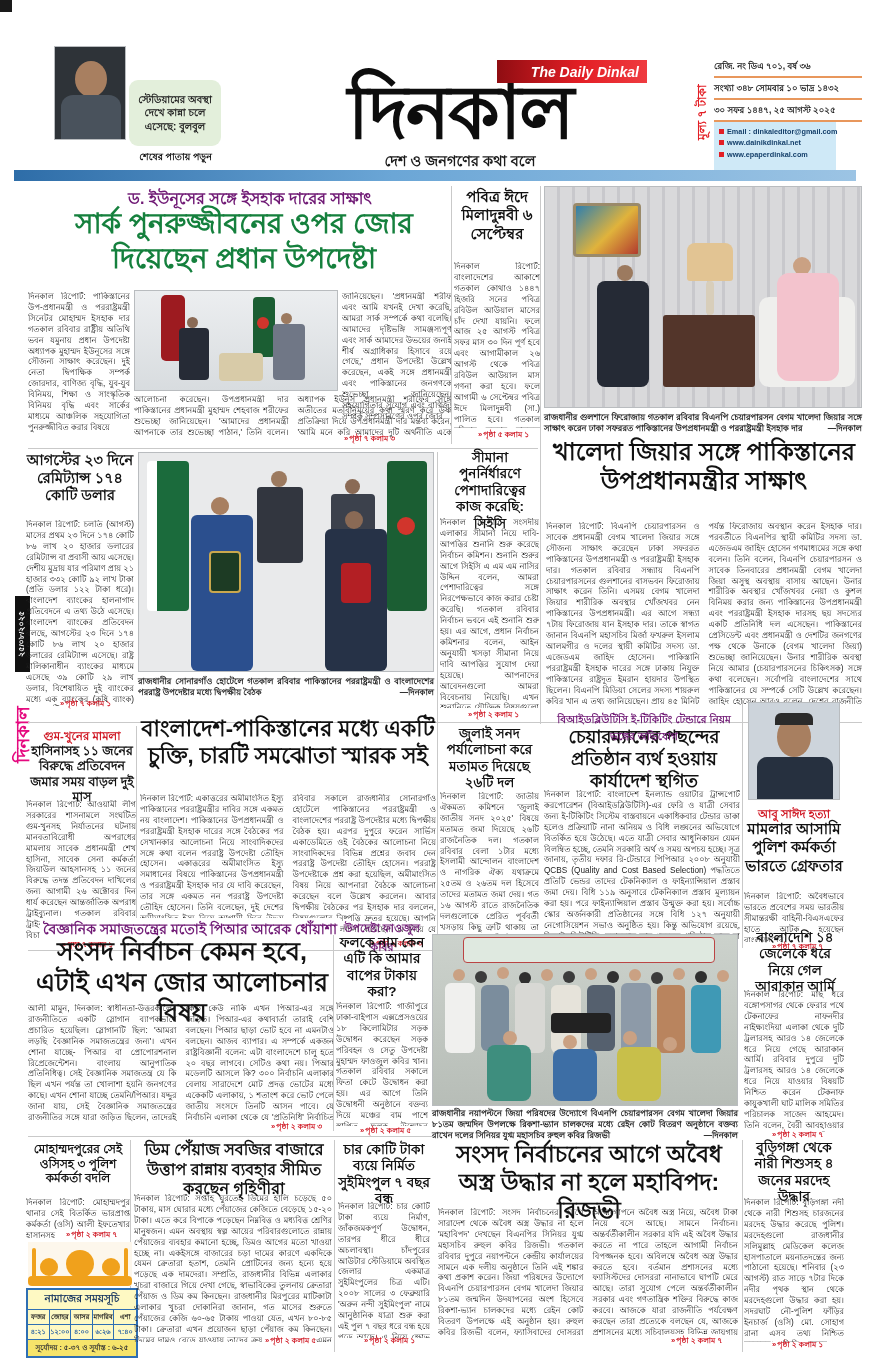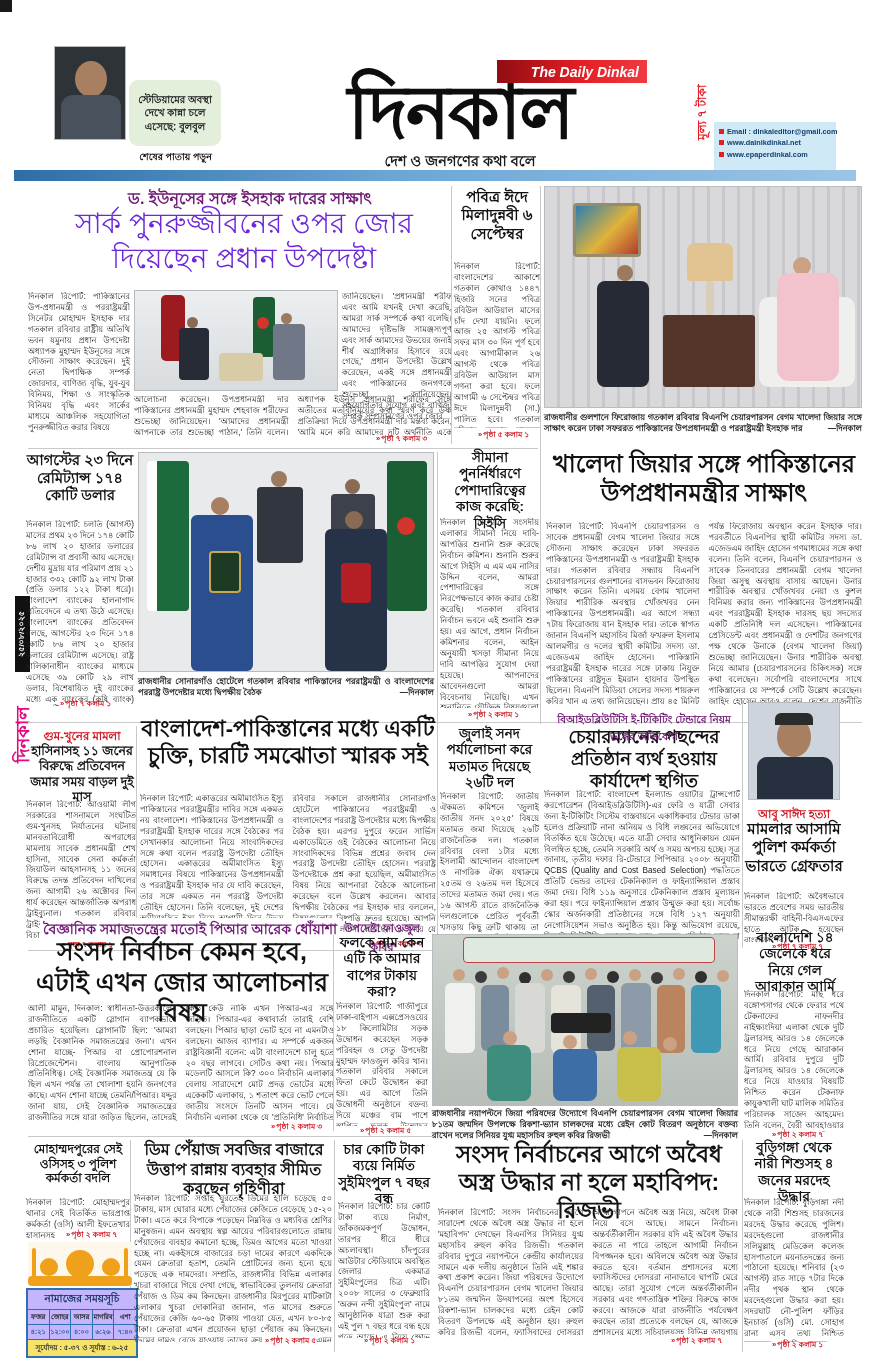--- a/index.html
+++ b/index.html
@@ -1,20 +1,20 @@
 <!DOCTYPE html>
 <html><head>
 <meta charset="utf-8">
 <style>
   html,body{margin:0;padding:0;background:#9a9a9a;font-family:"Liberation Sans","DejaVu Sans",sans-serif;}
   #page{position:relative;width:870px;height:1368px;background:#ffffff;margin:0 auto;overflow:hidden;}
   .abs{position:absolute;}
   .ctr{text-align:center;}
   .hl{font-weight:bold;color:#111;line-height:1.22;}
-  .hl-red{font-weight:normal;color:#6d28d9;line-height:1.25;}
+  .hl-red{font-weight:bold;color:#15803d;line-height:1.25;}
   .kick{font-weight:bold;color:#701a75;}
   .kick-red{font-weight:bold;color:#cf1420;}
   .body-txt{font-size:8.2px;line-height:1.33;color:#222;text-align:justify;}
   .cols2{column-count:2;column-gap:9px;}
   .jump{color:#cf1420;font-weight:bold;font-size:7.6px;white-space:nowrap;float:right;}
   .jump i{font-style:normal;letter-spacing:-1px;}
   .caption{font-size:8.3px;line-height:1.3;color:#222;font-weight:bold;text-align:justify;}
   .photo{background:#dde1e4;overflow:hidden;border:1px solid #b9bcbf;box-sizing:border-box;}
   .hrule{background:#c9c9c9;height:1px;}
   .vrule{background:#c9c9c9;width:1px;}
@@ -25,21 +25,21 @@
   .logo-big{font-weight:bold;color:#0d0d0d;font-size:74px;line-height:1;letter-spacing:-2px;}
   .tagline{font-size:14.5px;color:#1a1a1a;font-weight:bold;}
   .meta-line{font-size:8.6px;font-weight:bold;color:#222;border-bottom:2px solid #e8975c;padding-bottom:2px;margin-bottom:4px;white-space:nowrap;}
   .contact{background:#cfe9f7;padding:4px 5px;box-sizing:border-box;}
   .cline{font-size:7.3px;font-weight:bold;color:#15406b;white-space:nowrap;line-height:1.55;}
   .sq{display:inline-block;width:5px;height:5px;background:#e31e25;margin-right:3px;}
   .teaser-box{background:#e3efdb;border-radius:9px;font-size:10px;font-weight:bold;color:#222;
               display:flex;align-items:center;justify-content:center;padding:4px 6px;box-sizing:border-box;line-height:1.35;}
   .price-rot{color:#e31e25;font-weight:bold;font-size:12px;}
   
-  .ptable{border:2px solid #2f6fb3;box-sizing:border-box;background:#c4b5fd;}
+  .ptable{border:2px solid #2f6fb3;box-sizing:border-box;background:#fef9c3;}
   .ptitle{font-size:10.5px;font-weight:bold;color:#13325e;text-align:center;border-bottom:1px solid #2f6fb3;padding:1px 0;}
   .pgrid{display:grid;grid-template-columns:repeat(5,1fr);}
   .pgrid span{font-size:6.6px;text-align:center;border-right:1px solid #2f6fb3;border-bottom:1px solid #2f6fb3;padding:1px 0;color:#222;font-weight:bold;}
   .pgrid span:nth-child(5n){border-right:none;}
   .ptime{color:#1a56a0 !important;}
   .psun{font-size:7.2px;font-weight:bold;text-align:center;background:#f6e46a;color:#333;padding:2px 0;}
   .figure{position:absolute;border-radius:4px;}
   .head{position:absolute;border-radius:50%;}
 </style>
 </head>
@@ -57,20 +57,25 @@
     <span>স্টেডিয়ামের অবস্থা দেখে কান্না চলে এসেছে: বুলবুল</span>
   </div>
   <div class="abs" style="left:128px;top:150px;width:95px;font-size:9.5px;font-weight:bold;color:#111;text-align:center;">শেষের পাতায় পড়ুন</div>
 
   <div class="abs banner" style="left:497px;top:60px;width:150px;height:23px;">The Daily Dinkal</div>
   <div class="abs logo-big ctr" style="left:275px;top:76px;width:370px;">দিনকাল</div>
   <div class="abs tagline ctr" style="left:320px;top:150px;width:280px;">দেশ ও জনগণের কথা বলে</div>
 
   <div class="abs rot price-rot" style="left:692px;top:62px;height:100px;">মূল্য ৭ টাকা</div>
 
+  <div class="abs" style="left:714px;top:60px;width:148px;">
+    <div class="meta-line">রেজি. নং ডিএ ৭০১, বর্ষ ৩৬</div>
+    <div class="meta-line">সংখ্যা ৩৪৮ সোমবার ১০ ভাদ্র ১৪৩২</div>
+    <div class="meta-line">৩০ সফর ১৪৪৭, ২৫ আগস্ট ২০২৫</div>
+  </div>
   <div class="abs contact" style="left:714px;top:122px;width:122px;height:54px;">
     <div class="cline"><span class="sq"></span><span>Email : dinkaleditor@gmail.com</span></div>
     <div class="cline"><span class="sq"></span><span>www.dainikdinkal.net</span></div>
     <div class="cline"><span class="sq"></span><span>www.epaperdinkal.com</span></div>
   </div>
 
   <div class="abs" style="left:14px;top:170px;width:842px;height:11px;background:linear-gradient(90deg,#2e6da8,#6ba6d6 45%,#9cc4e4);"></div>
 
   <div class="abs rot" style="left:15px;top:596px;width:15px;height:76px;background:#111;color:#fff;font-size:8px;font-weight:bold;">২৫/০৮/২০২৫</div>
   <div class="abs rot" style="left:8px;top:682px;height:105px;color:#e5097f;font-size:18px;font-weight:bold;">দিনকাল</div>
@@ -86,21 +91,21 @@
     </div>
     <div class="head" style="left:52px;top:26px;width:11px;height:11px;background:#8a6a55;"></div>
     <div class="figure" style="left:44px;top:37px;width:30px;height:52px;background:#262b36;"></div>
     <div class="head" style="left:146px;top:22px;width:11px;height:11px;background:#9c7a5f;"></div>
     <div class="figure" style="left:138px;top:33px;width:32px;height:56px;background:#707786;"></div>
     <div class="figure" style="left:84px;top:62px;width:44px;height:28px;background:#d8cba8;border-radius:4px;"></div>
   </div>
 
   <div class="abs body-txt" style="left:342px;top:292px;width:110px;height:150px;overflow:hidden;">জানিয়েছেন। 'প্রধানমন্ত্রী শরীফ এবং আমি যখনই দেখা করেছি, আমরা সার্ক সম্পর্কে কথা বলেছি। আমাদের দৃষ্টিভঙ্গি সামঞ্জস্যপূর্ণ এবং সার্ক আমাদের উভয়ের জন্যই শীর্ষ অগ্রাধিকার হিসাবে রয়ে গেছে,' প্রধান উপদেষ্টা উল্লেখ করেছেন, একই সঙ্গে প্রধানমন্ত্রী এবং পাকিস্তানের জনগণকে শুভেচ্ছা জানিয়েছেন। সহযোগিতার সুযোগ এবং বাণিজ্য সম্পর্ক সম্প্রসারণের ওপর জোর</div>
   <div class="abs body-txt cols2" style="left:134px;top:395px;width:318px;height:48px;overflow:hidden;">আলোচনা করেছেন। উপপ্রধানমন্ত্রী দার পাকিস্তানের প্রধানমন্ত্রী মুহাম্মদ শেহবাজ শরীফের শুভেচ্ছা জানিয়েছেন। 'আমাদের প্রধানমন্ত্রী আপনাকে তার শুভেচ্ছা পাঠান,' তিনি বলেন। অধ্যাপক ইউনূস প্রধানমন্ত্রী শরীফের সঙ্গে অতীতের মতবিনিময়ের কথা স্মরণ করে উষ্ণ প্রতিক্রিয়া দিয়ে উপপ্রধানমন্ত্রী দার মন্তব্য করেন, 'আমি মনে করি আমাদের দুটি অর্থনীতি একে অপরের পরিপূরক। অনেক ক্ষেত্র রয়েছে যেখানে আমরা একসঙ্গে কাজ করতে পারি। তিনি দারিদ্র্য বিমোচন এবং সম্প্রদায়ের ক্ষমতায়নে অধ্যাপক ইউনূসের অবদানের</div>
-  <div class="abs jump" style="left:376px;top:432px;"><i>»</i> <span>পৃষ্ঠা ৭ কলাম ৩</span></div>
+  <div class="abs jump" style="left:344px;top:432px;"><i>»</i> <span>পৃষ্ঠা ৭ কলাম ৩</span></div>
 
   <div class="abs hl ctr" style="left:455px;top:188px;width:84px;font-size:15px;">পবিত্র ঈদে মিলাদুন্নবী ৬ সেপ্টেম্বর</div>
   <div class="abs body-txt" style="left:454px;top:262px;width:86px;height:166px;overflow:hidden;">দিনকাল রিপোর্ট: বাংলাদেশের আকাশে গতকাল কোথাও ১৪৪৭ হিজরি সনের পবিত্র রবিউল আউয়াল মাসের চাঁদ দেখা যায়নি। ফলে আজ ২৫ আগস্ট পবিত্র সফর মাস ৩০ দিন পূর্ণ হবে এবং আগামীকাল ২৬ আগস্ট থেকে পবিত্র রবিউল আউয়াল মাস গণনা করা হবে। ফলে আগামী ৬ সেপ্টেম্বর পবিত্র ঈদে মিলাদুন্নবী (সা.) পালিত হবে। গতকাল রবিবার সন্ধ্যায় বায়তুল মোকাররম সভাকক্ষে ধর্ম বিষয়ক মন্ত্রণালয়ের সচিব একেএম আফতাব হোসেন প্রামাণিকের সভাপতিত্বে অনুষ্ঠিত জাতীয় চাঁদ দেখা কমিটির সভায় এ সিদ্ধান্ত গৃহীত হয়। সভায় ১৪৪৭ হিজরি সনের পবিত্র রবিউল আউয়াল মাসের চাঁদ দেখা সম্পর্কে সব জেলা</div>
   <div class="abs jump" style="left:478px;top:428px;"><i>»</i> <span>পৃষ্ঠা ৫ কলাম ১</span></div>
 
   <div class="abs photo" style="left:544px;top:186px;width:318px;height:222px;background:repeating-linear-gradient(90deg,#d9d9db 0 12px,#c8c8cc 12px 15px);">
     <div class="figure" style="left:28px;top:16px;width:62px;height:48px;background:linear-gradient(135deg,#2e7fae,#e0b33c 55%,#b23b2e);border:3px solid #9a8a6a;"></div>
     <div class="figure" style="left:142px;top:56px;width:46px;height:38px;background:#e2c493;border-radius:8px 8px 3px 3px;"></div>
     <div class="figure" style="left:161px;top:94px;width:8px;height:34px;background:#d8ceba;"></div>
     <div class="figure" style="left:118px;top:128px;width:92px;height:72px;background:#53352a;border-radius:3px;"></div>
@@ -143,21 +148,21 @@
   </div>
   <div class="abs caption" style="left:138px;top:676px;width:296px;">
     <span>রাজধানীর সোনারগাঁও হোটেলে গতকাল রবিবার পাকিস্তানের পররাষ্ট্রমন্ত্রী ও বাংলাদেশের পররাষ্ট্র উপদেষ্টার মধ্যে দ্বিপক্ষীয় বৈঠক</span>
     <span style="float:right;">—দিনকাল</span>
   </div>
 
   <div class="abs hl ctr" style="left:441px;top:450px;width:98px;font-size:13.5px;">সীমানা পুনর্নির্ধারণে পেশাদারিত্বের কাজ করেছি: সিইসি</div>
   <div class="abs body-txt" style="left:440px;top:518px;width:99px;height:190px;overflow:hidden;">দিনকাল রিপোর্ট: সংসদীয় এলাকার সীমানা নিয়ে দাবি-আপত্তির শুনানি শুরু করেছে নির্বাচন কমিশন। শুনানি শুরুর আগে সিইসি এ এম এম নাসির উদ্দিন বলেন, আমরা পেশাদারিত্বের সঙ্গে নিরপেক্ষভাবে কাজ করার চেষ্টা করেছি। গতকাল রবিবার নির্বাচন ভবনে এই শুনানি শুরু হয়। এর আগে, প্রধান নির্বাচন কমিশনার বলেন, আইন অনুযায়ী খসড়া সীমানা নিয়ে দাবি আপত্তির সুযোগ দেয়া হয়েছে। আপনাদের আবেদনগুলো আমরা বিবেচনায় নিয়েছি। এখন শুনানিতে যৌক্তিক বিষয়গুলো তুলে ধরবেন। প্রধান নির্বাচন কমিশনারসহ চার নির্বাচন কমিশনার ও ইসি সচিব এতে উপস্থিত ছিলেন। প্রথমদিনে কুমিল্লা অঞ্চলের ১৮টি আসনের শুনানি চলবে। শুনানিতে আপত্তিকারী ও তার</div>
   <div class="abs jump" style="left:468px;top:708px;"><i>»</i> <span>পৃষ্ঠা ২ কলাম ১</span></div>
 
-  <div class="abs hl ctr" style="left:546px;top:449px;width:316px;font-size:24px;">খালেদা জিয়ার সঙ্গে পাকিস্তানের উপপ্রধানমন্ত্রীর সাক্ষাৎ</div>
+  <div class="abs hl ctr" style="left:546px;top:437px;width:316px;font-size:24px;">খালেদা জিয়ার সঙ্গে পাকিস্তানের উপপ্রধানমন্ত্রীর সাক্ষাৎ</div>
   <div class="abs body-txt cols2" style="left:546px;top:522px;width:316px;height:192px;overflow:hidden;">দিনকাল রিপোর্ট: বিএনপি চেয়ারপারসন ও সাবেক প্রধানমন্ত্রী বেগম খালেদা জিয়ার সঙ্গে সৌজন্য সাক্ষাৎ করেছেন ঢাকা সফররত পাকিস্তানের উপপ্রধানমন্ত্রী ও পররাষ্ট্রমন্ত্রী ইসহাক দার। গতকাল রবিবার সন্ধ্যায় বিএনপি চেয়ারপারসনের গুলশানের বাসভবন ফিরোজায় সাক্ষাৎ করেন তিনি। এসময় বেগম খালেদা জিয়ার শারীরিক অবস্থার খোঁজখবর নেন পাকিস্তানের উপপ্রধানমন্ত্রী। এর আগে সন্ধ্যা ৭টায় ফিরোজায় যান ইসহাক দার। তাকে স্বাগত জানান বিএনপি মহাসচিব মির্জা ফখরুল ইসলাম আলমগীর ও দলের স্থায়ী কমিটির সদস্য ডা. এজেডএম জাহিদ হোসেন। পাকিস্তানি পররাষ্ট্রমন্ত্রী ইসহাক দারের সঙ্গে ঢাকায় নিযুক্ত পাকিস্তানের রাষ্ট্রদূত ইমরান হায়দার উপস্থিত ছিলেন। বিএনপি মিডিয়া সেলের সদস্য শায়রুল কবির খান এ তথ্য জানিয়েছেন। প্রায় ৪৫ মিনিট পর্যন্ত ফিরোজায় অবস্থান করেন ইসহাক দার। পরবর্তীতে বিএনপির স্থায়ী কমিটির সদস্য ডা. এজেডএম জাহিদ হোসেন গণমাধ্যমের সঙ্গে কথা বলেন। তিনি বলেন, বিএনপি চেয়ারপারসন ও সাবেক তিনবারের প্রধানমন্ত্রী বেগম খালেদা জিয়া অসুস্থ অবস্থায় বাসায় আছেন। উনার শারীরিক অবস্থার খোঁজখবর নেয়া ও কুশল বিনিময় করার জন্য পাকিস্তানের উপপ্রধানমন্ত্রী এবং পররাষ্ট্রমন্ত্রী ইসহাক দারসহ ছয় সদস্যের একটি প্রতিনিধি দল এসেছেন। পাকিস্তানের প্রেসিডেন্ট এবং প্রধানমন্ত্রী ও দেশটির জনগণের পক্ষ থেকে উনাকে (বেগম খালেদা জিয়া) শুভেচ্ছা জানিয়েছেন। উনার শারীরিক অবস্থা নিয়ে আমার (চেয়ারপারসনের চিকিৎসক) সঙ্গে কথা বলেছেন। সর্বোপরি বাংলাদেশের সাথে পাকিস্তানের যে সম্পর্কে সেটি উল্লেখ করেছেন। জাহিদ হোসেন আরও বলেন, দেশের রাজনীতি নিয়ে তেমন কোনো কথা হয়নি। কেমন আছেন বা কেমন চলছে এই সমস্ত কথাই হয়েছে। কিন্তু শারীরিক অবস্থা নিয়েই উনার কুশল বিনিময় করেছেন। একজন আরেকজনের খোঁজ নিয়েছেন। মুহূর্তে কান্না করেছেন। তিনি আরও বলেন, বেগম খালেদা জিয়া দীর্ঘদিন যাবত অসুস্থ। পাকিস্তানের প্রতিনিধিদলের সঙ্গে কথা বলার ফাঁকে ফাঁকে দেশটির বন্যা প্রসঙ্গেও জানতে চেয়েছেন ম্যাডাম (খালেদা জিয়া)। দেশের চলমান রাজনৈতিক অবস্থা নিয়ে আলোচনা হয়নি। তবে সার্কের ব্যাপারে উনারাও যেমন বলেছেন, ম্যাডামও স্মৃতিচারণ করেছেন। প্রশ্নের উত্তরে</div>
   <div class="abs jump" style="left:786px;top:707px;background:#fff;padding-left:3px;"><i>»</i> <span>পৃষ্ঠা ৭ কলাম ১</span></div>
 
   <div class="abs hrule" style="left:28px;top:722px;width:834px;"></div>
   <div class="abs vrule" style="left:136px;top:726px;height:222px;"></div>
   <div class="abs vrule" style="left:437px;top:452px;height:496px;"></div>
   <div class="abs vrule" style="left:742px;top:700px;height:248px;"></div>
 
   <div class="abs kick-red ctr" style="left:28px;top:728px;width:108px;font-size:11.5px;">গুম-খুনের মামলা</div>
   <div class="abs hl ctr" style="left:26px;top:744px;width:112px;font-size:12.5px;">হাসিনাসহ ১১ জনের বিরুদ্ধে প্রতিবেদন জমার সময় বাড়ল দুই মাস</div>

